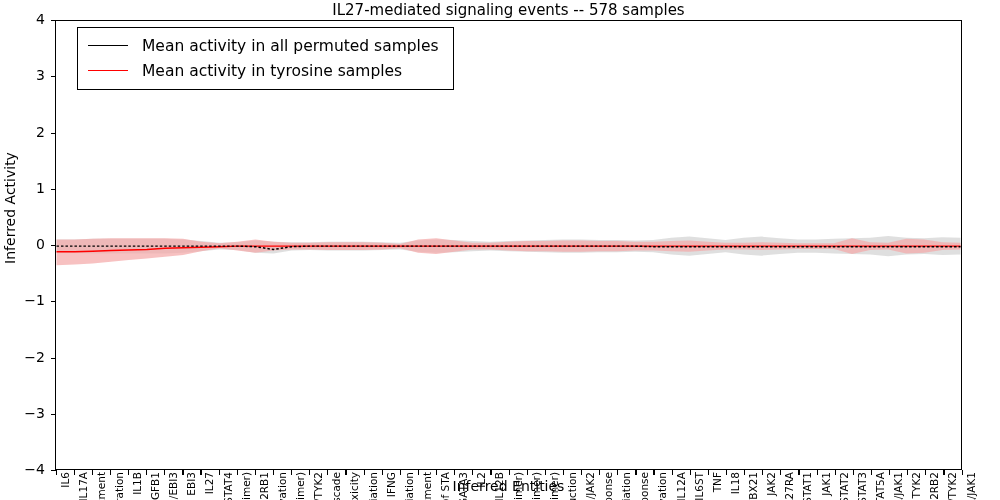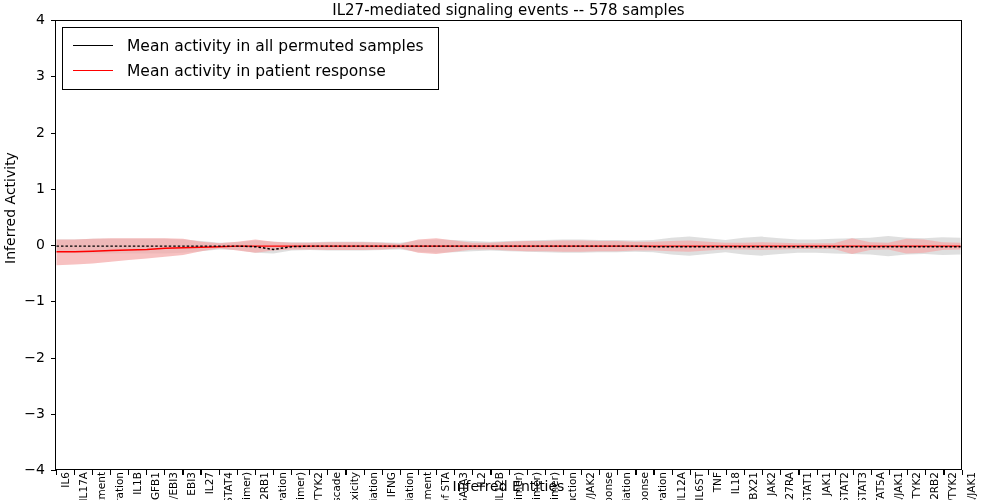--- a/index.html
+++ b/index.html
@@ -71,21 +71,21 @@
     color:#000;
     white-space:nowrap;
   }
   #x-axis-label{
     position:absolute;left:55px;top:478px;width:907px;
     text-align:center;font-size:14px;color:#000;
   }
 
   
   #legend{
-    position:absolute;left:62px;top:27px;
+    position:absolute;left:77px;top:27px;
     border:1.2px solid #000;
     background:#fff;
     padding:5px 14px 6px 10px;
     box-sizing:border-box;
   }
   .legend-row{
     display:flex;align-items:center;
     height:25px;
   }
   .legend-swatch{
@@ -241,17 +241,17 @@
     </div>
   </div>
 
   <div id="legend">
     <div class="legend-row">
       <span class="legend-swatch" style="border-top-color:#000000"></span>
       <span class="legend-text">Mean activity in all permuted samples</span>
     </div>
     <div class="legend-row">
       <span class="legend-swatch" style="border-top-color:#ff0000"></span>
-      <span class="legend-text">Mean activity in patient response</span>
+      <span class="legend-text">Mean activity in tyrosine samples</span>
     </div>
   </div>
 
 </div>
 
 </body></html>

